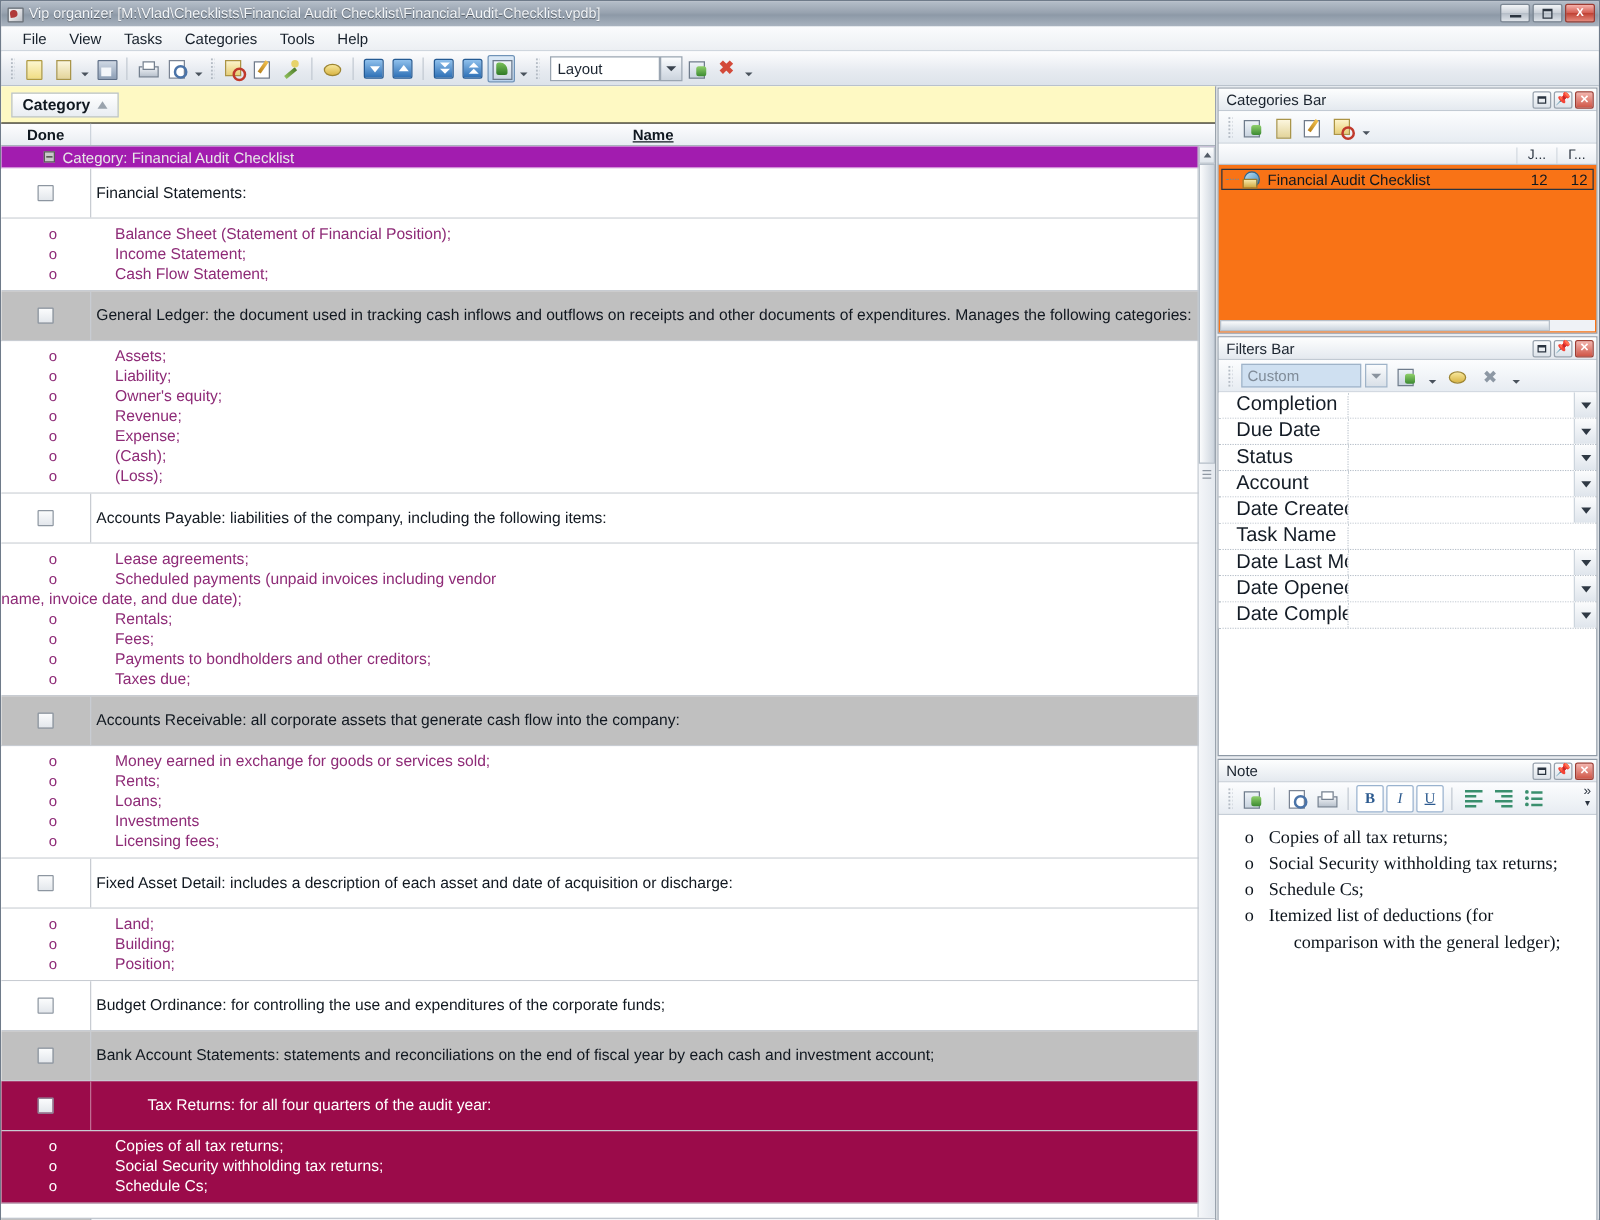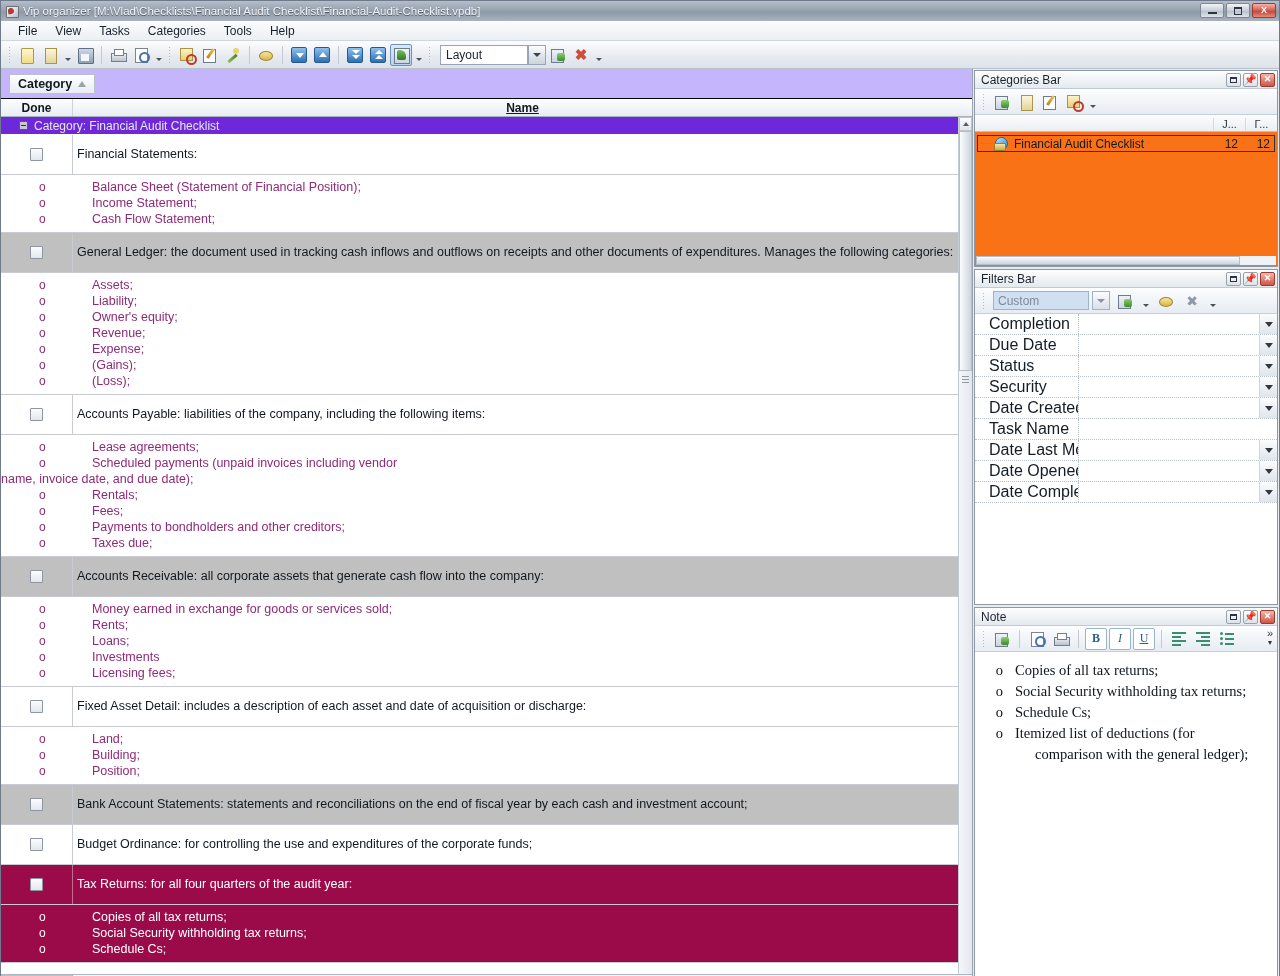--- a/index.html
+++ b/index.html
@@ -220,21 +220,21 @@
   
   .body-split { display: flex; height: 927px; }
 
   
   .left-pane {
     width: 972px; position: relative;
     background: #fff; display: flex; flex-direction: column;
     border-right: 1px solid #9aa3ad;
   }
   .group-bar {
-    height: 30px; background: #c4b5fd;
+    height: 30px; background: #fef9c3;
     display: flex; align-items: center; padding-left: 8px;
     border-bottom: 1px solid #000;
   }
   .group-chip {
     background: linear-gradient(#ffffff,#e9edf2);
     border: 1px solid #b9c2cc;
     padding: 2px 8px 2px 8px;
     font-size: 12.5px; font-weight: bold; color: #101820;
     display: flex; align-items: center; gap: 6px;
   }
@@ -253,41 +253,41 @@
     width: 72px; display: flex; align-items: center; justify-content: center;
     border-right: 1px solid #cdd4dc;
   }
   .col-name { flex: 1; display: flex; align-items: center; justify-content: center; text-decoration: underline; }
 
   .list-scroll {
     flex: 1; position: relative; overflow: hidden;
     background: #fff;
   }
   .group-row {
-    height: 18px; background: #6d28d9; color: #e8e8e8;
+    height: 18px; background: #a21caf; color: #e8e8e8;
     display: flex; align-items: center; gap: 6px;
-    padding-left: 0; font-size: 12px;
+    padding-left: 16px; font-size: 12px;
     border-bottom: 1px solid #fff;
   }
   .expander {
     width: 9px; height: 9px; background: #c9c9c9;
     border: 1px solid #5a5a5a; position: relative; flex: none;
   }
   .expander::before {
     content:""; position:absolute; left:1px; top:3px; width:5px; height:1px; background:#333;
   }
   .grp-indent { width: 12px; flex: none; }
 
   .task-row {
     display: flex; min-height: 40px;
     border-bottom: 1px solid #c8ccd2;
     background: #fff;
   }
   .task-row.alt { background: #c0c0c0; }
-  .task-row.selected { background: #9b0b4a; color: #fff; }
+  .task-row.selected { background: #9b0b4a; color: #fff; gap: 41px; }
   .task-row .cell-done {
     width: 72px; display: flex; align-items: center; justify-content: center;
     border-right: 1px solid #c8ccd2; flex: none;
   }
   .task-row.selected .cell-done { border-right-color: #c06d92; }
   .chk {
     width: 13px; height: 13px;
     background: linear-gradient(#fbfcfd,#e3e7ec);
     border: 1px solid #8d96a1; border-radius: 1px;
   }
@@ -647,21 +647,21 @@
           <div class="sub-line">
               <span class="sub-bullet">o</span>
               <span class="sub-text">Revenue;</span>
             </div>
           <div class="sub-line">
               <span class="sub-bullet">o</span>
               <span class="sub-text">Expense;</span>
             </div>
           <div class="sub-line">
               <span class="sub-bullet">o</span>
-              <span class="sub-text">(Gains);</span>
+              <span class="sub-text">(Cash);</span>
             </div>
           <div class="sub-line">
               <span class="sub-bullet">o</span>
               <span class="sub-text">(Loss);</span>
             </div>
         </div>
 
         <div class="task-row">
           <div class="cell-done">
               <span class="chk"></span>
@@ -739,32 +739,32 @@
           <div class="sub-line">
               <span class="sub-bullet">o</span>
               <span class="sub-text">Building;</span>
             </div>
           <div class="sub-line">
               <span class="sub-bullet">o</span>
               <span class="sub-text">Position;</span>
             </div>
         </div>
 
+        <div class="task-row">
+          <div class="cell-done">
+              <span class="chk"></span>
+            </div>
+          <div class="cell-name">Budget Ordinance: for controlling the use and expenditures of the corporate funds;</div>
+        </div>
+
         <div class="task-row alt">
           <div class="cell-done">
               <span class="chk"></span>
             </div>
           <div class="cell-name">Bank Account Statements: statements and reconciliations on the end of fiscal year by each cash and investment account;</div>
-        </div>
-
-        <div class="task-row">
-          <div class="cell-done">
-              <span class="chk"></span>
-            </div>
-          <div class="cell-name">Budget Ordinance: for controlling the use and expenditures of the corporate funds;</div>
         </div>
 
         <div class="task-row selected">
           <div class="cell-done">
               <span class="chk"></span>
             </div>
           <div class="cell-name">Tax Returns: for all four quarters of the audit year:</div>
         </div>
         <div class="sub-row selected">
           <div class="sub-line">
@@ -895,21 +895,21 @@
               </div>
           </div>
           <div class="filter-row">
             <div class="filter-label">Status</div>
             <div class="filter-value"></div>
             <div class="filter-drop">
                 <i></i>
               </div>
           </div>
           <div class="filter-row">
-            <div class="filter-label">Security</div>
+            <div class="filter-label">Account</div>
             <div class="filter-value"></div>
             <div class="filter-drop">
                 <i></i>
               </div>
           </div>
           <div class="filter-row">
             <div class="filter-label">Date Created</div>
             <div class="filter-value"></div>
             <div class="filter-drop">
                 <i></i>

